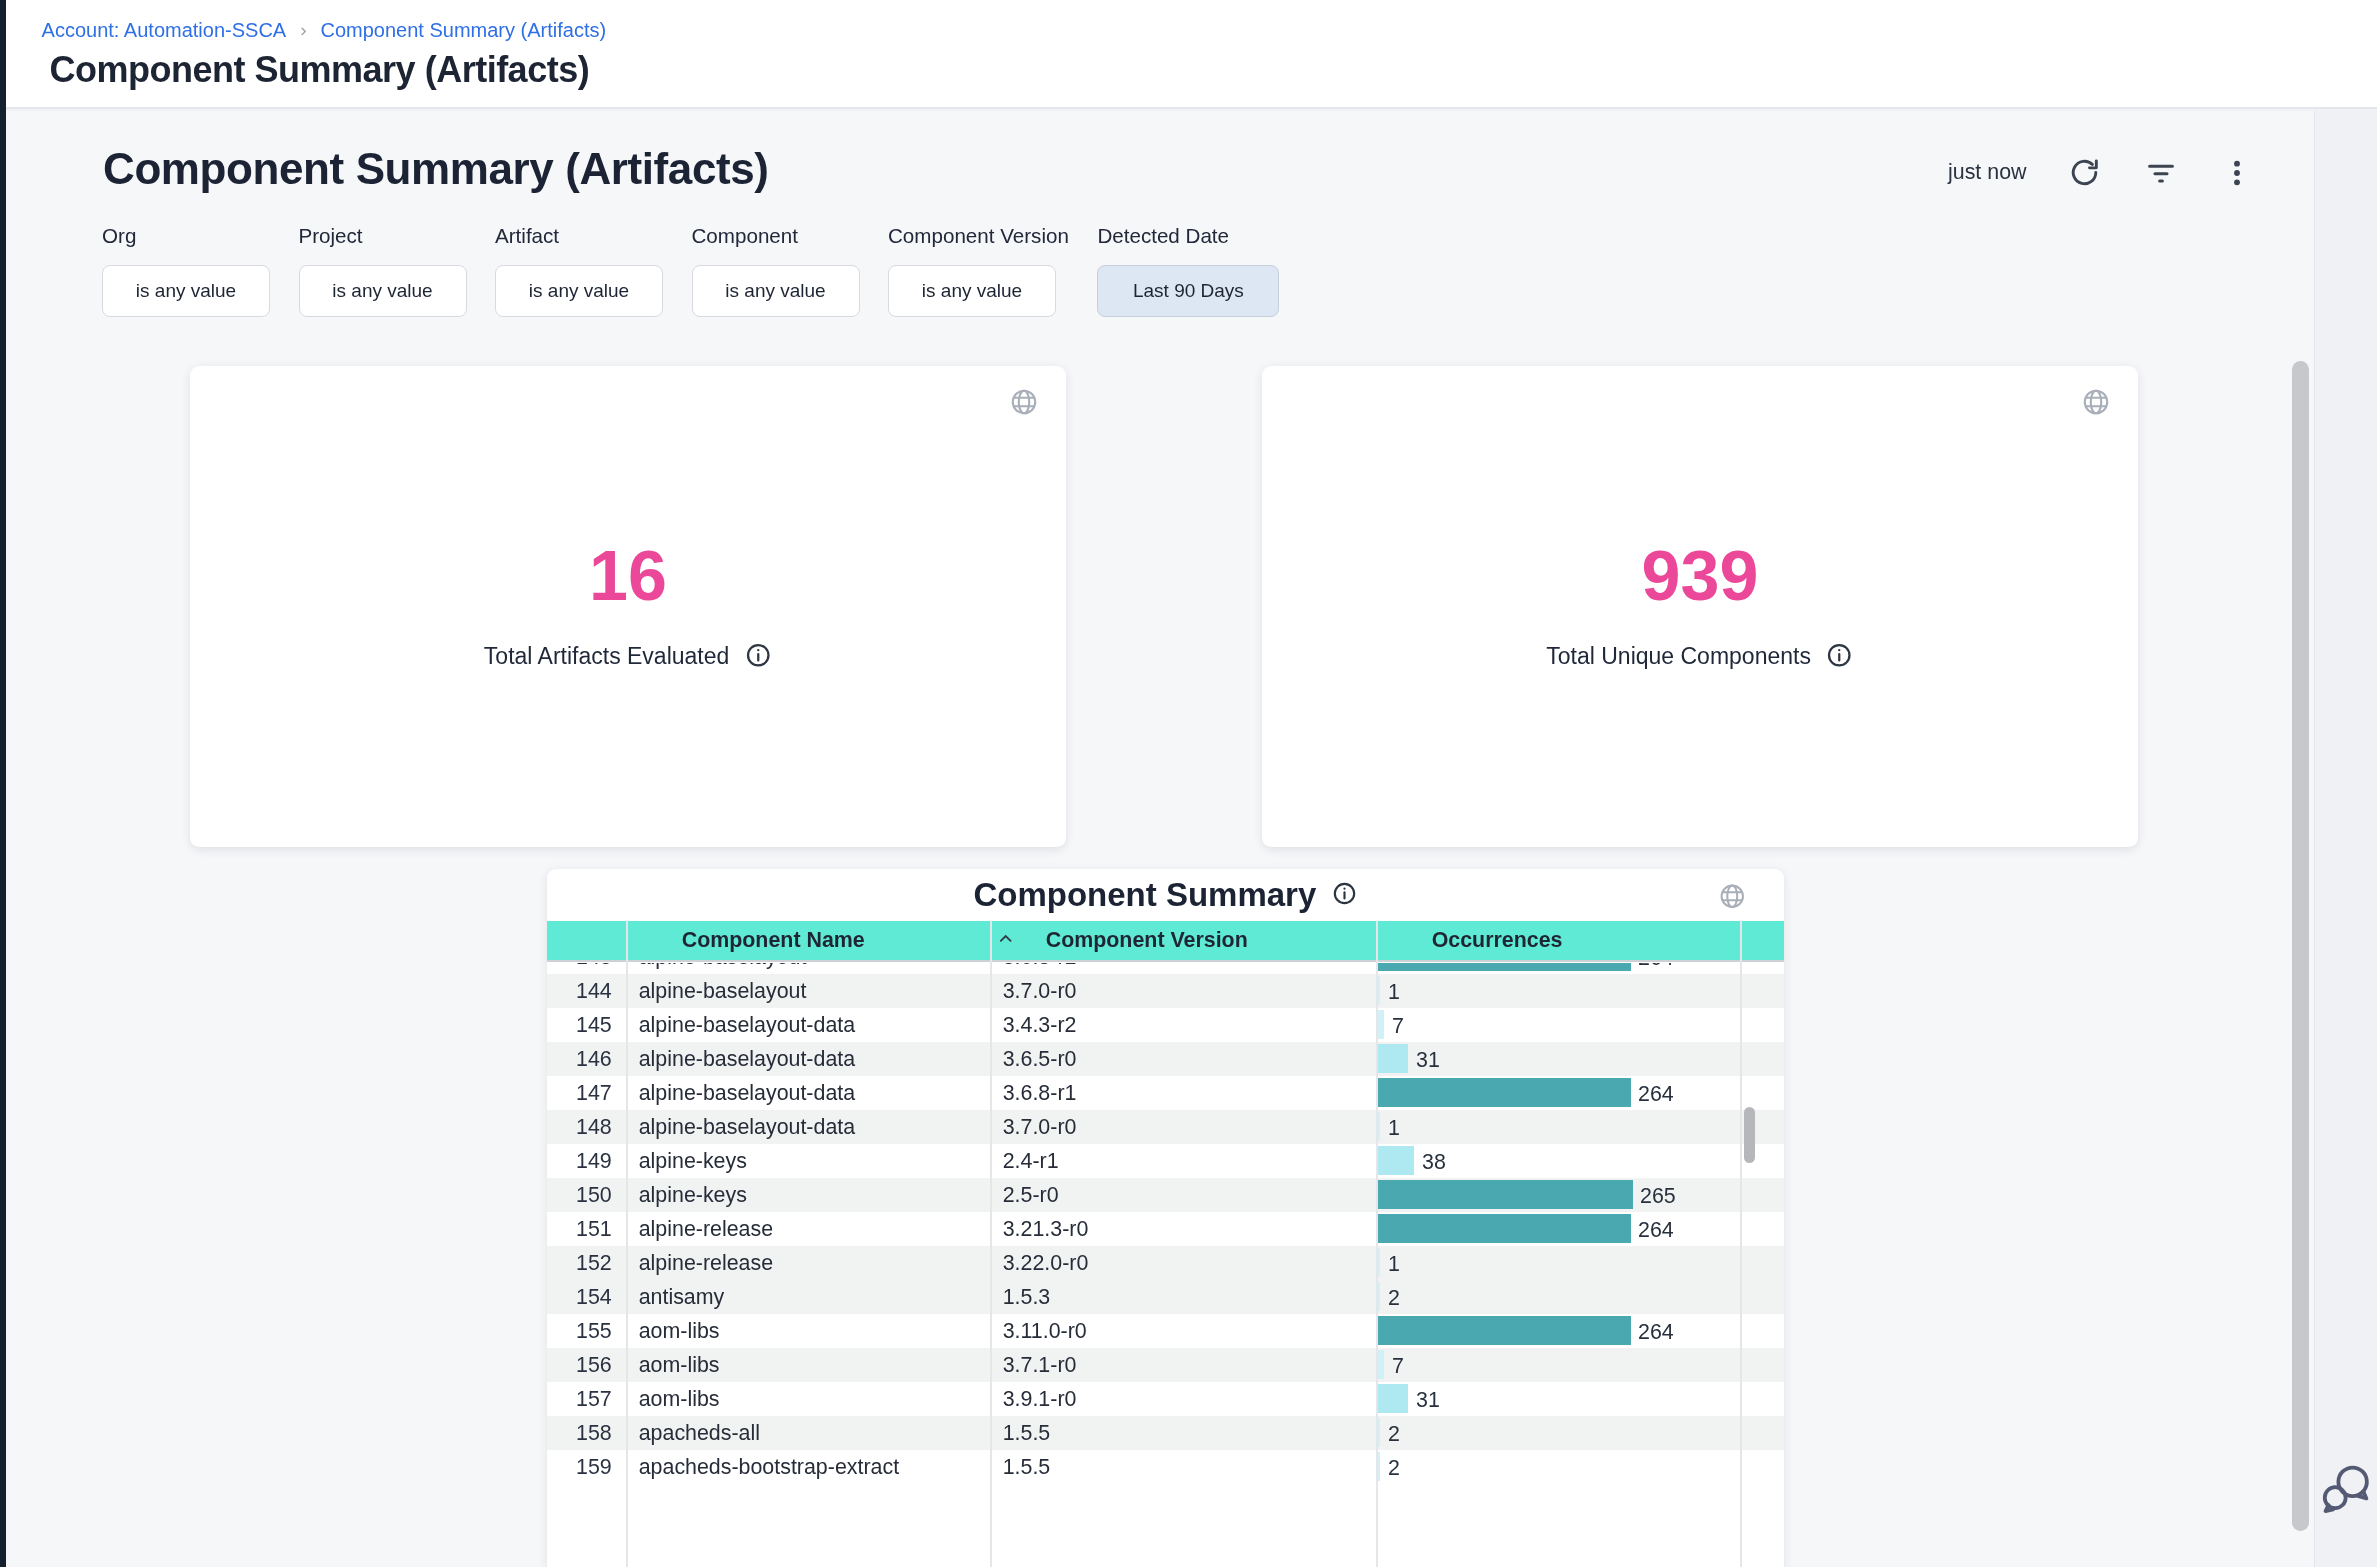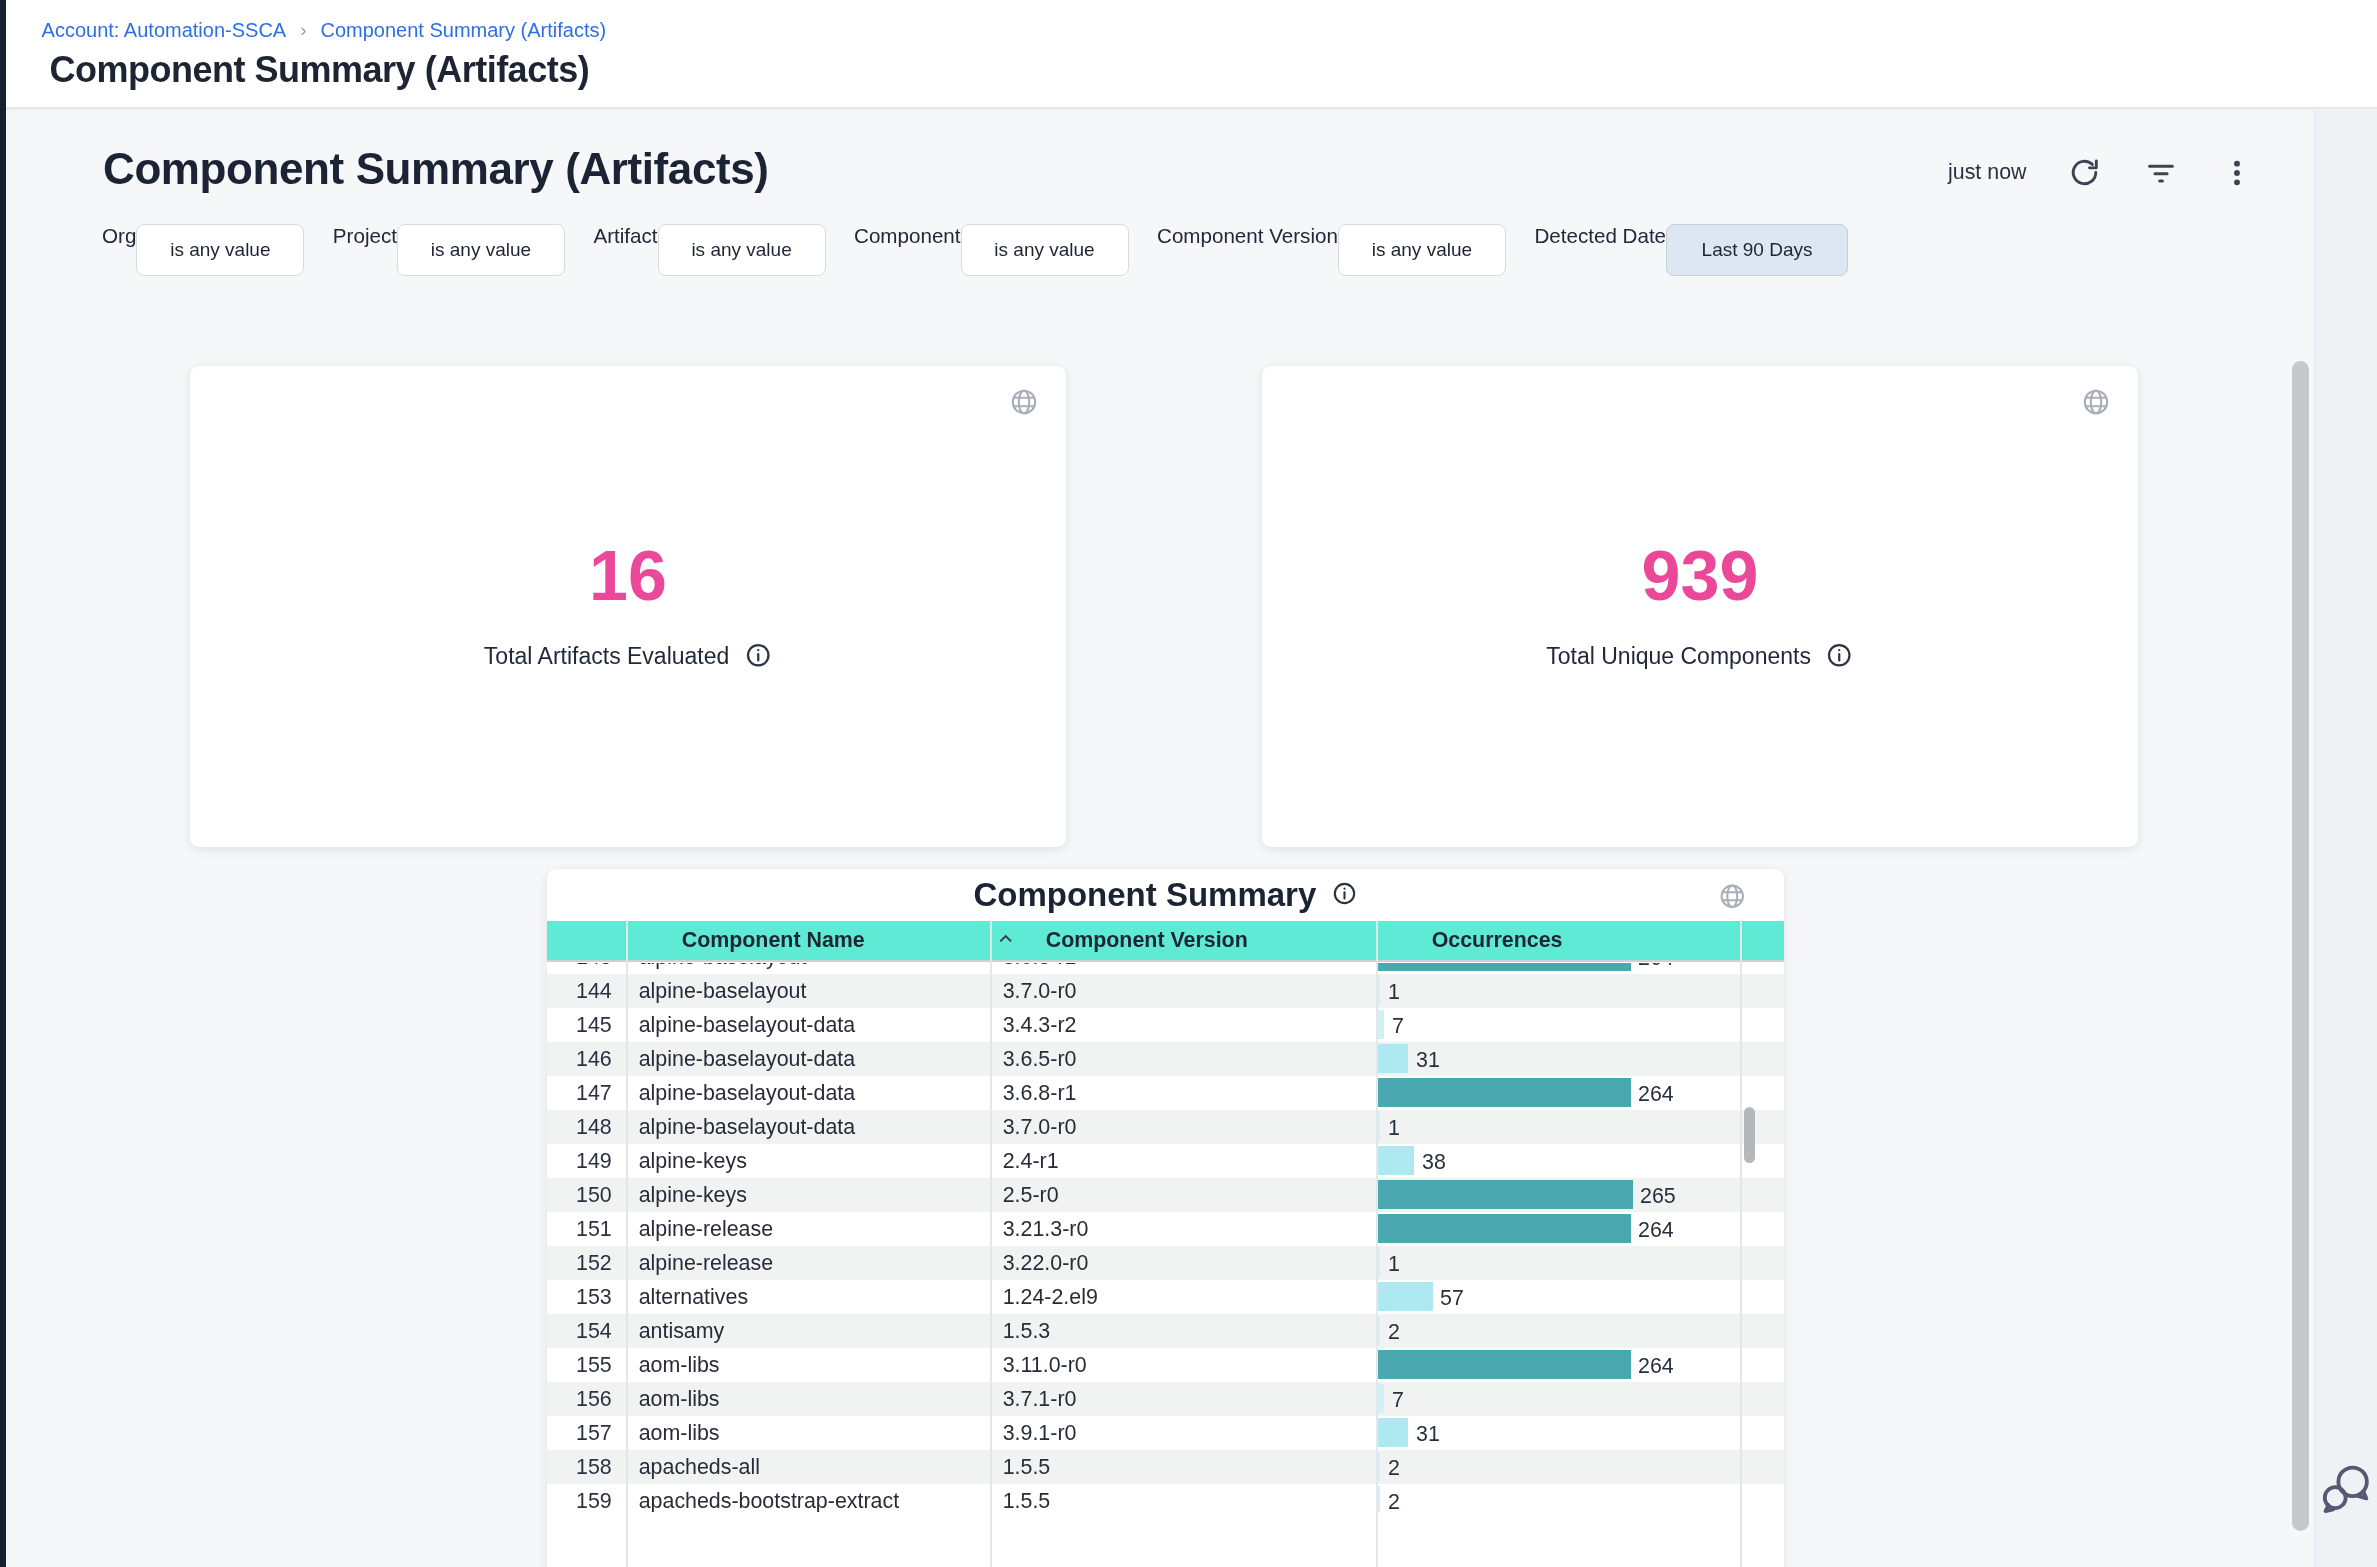--- a/index.html
+++ b/index.html
@@ -27,21 +27,21 @@
   .page-scroll-thumb{position:absolute;left:2292px;top:361px;width:16.7px;height:1170px;background:#c7c8cb;border-radius:9.5px;z-index:6;}
 
   .section-title{position:absolute;left:103px;top:144px;font-size:44px;font-weight:600;color:#1b2334;letter-spacing:-0.4px;}
 
   .panel-controls{position:absolute;left:1948px;top:155px;display:flex;align-items:center;gap:41px;}
   .last-refreshed{font-size:21.4px;color:#2a3140;}
   .icon-btn{width:35px;height:35px;display:flex;align-items:center;justify-content:center;cursor:pointer;}
 
   
   .filters{position:absolute;left:102px;top:224px;display:flex;gap:28.5px;}
-  .filter{display:flex;flex-direction:row;justify-content:space-between;}
+  .filter{display:flex;flex-direction:column;justify-content:space-between;}
   .filter-label{font-size:20.6px;color:#22283a;margin-bottom:17.4px;}
   .filter-btn{
     width:168px;height:52px;box-sizing:border-box;border:1.6px solid #d8dadf;border-radius:8px;
     background:#ffffff;color:#1d2533;font-size:19px;display:flex;align-items:center;justify-content:center;
     cursor:pointer;
   }
   .filter:last-child .filter-btn{width:182px;}
   .filter-btn.active{background:#dde7f3;border-color:#c5ced9;}
 
   
@@ -322,30 +322,20 @@
         <div class="trow stripe">
           <div class="td-num">152</div>
           <div class="td">alpine-release</div>
           <div class="td">3.22.0-r0</div>
           <div class="td-occ">
             <div class="bar" style="width: 2.4px; background: rgb(210, 241, 247);"></div>
             <span class="bar-label" style="left: 12px;">1</span>
           </div>
           <div></div>
         </div>
-        <div class="trow">
-          <div class="td-num">153</div>
-          <div class="td">alternatives</div>
-          <div class="td">1.24-2.el9</div>
-          <div class="td-occ">
-            <div class="bar" style="width: 55px; background: rgb(174, 232, 241);"></div>
-            <span class="bar-label" style="left: 64px;">57</span>
-          </div>
-          <div></div>
-        </div>
         <div class="trow stripe">
           <div class="td-num">154</div>
           <div class="td">antisamy</div>
           <div class="td">1.5.3</div>
           <div class="td-occ">
             <div class="bar" style="width: 2.4px; background: rgb(210, 241, 247);"></div>
             <span class="bar-label" style="left: 12px;">2</span>
           </div>
           <div></div>
         </div>

